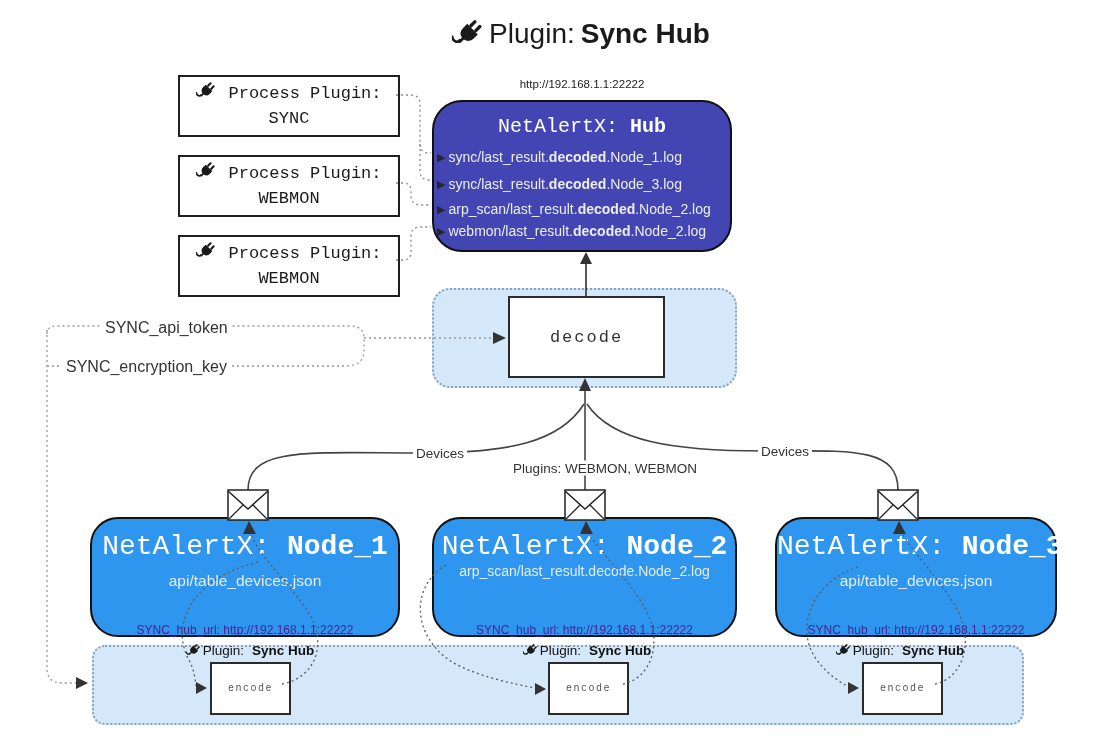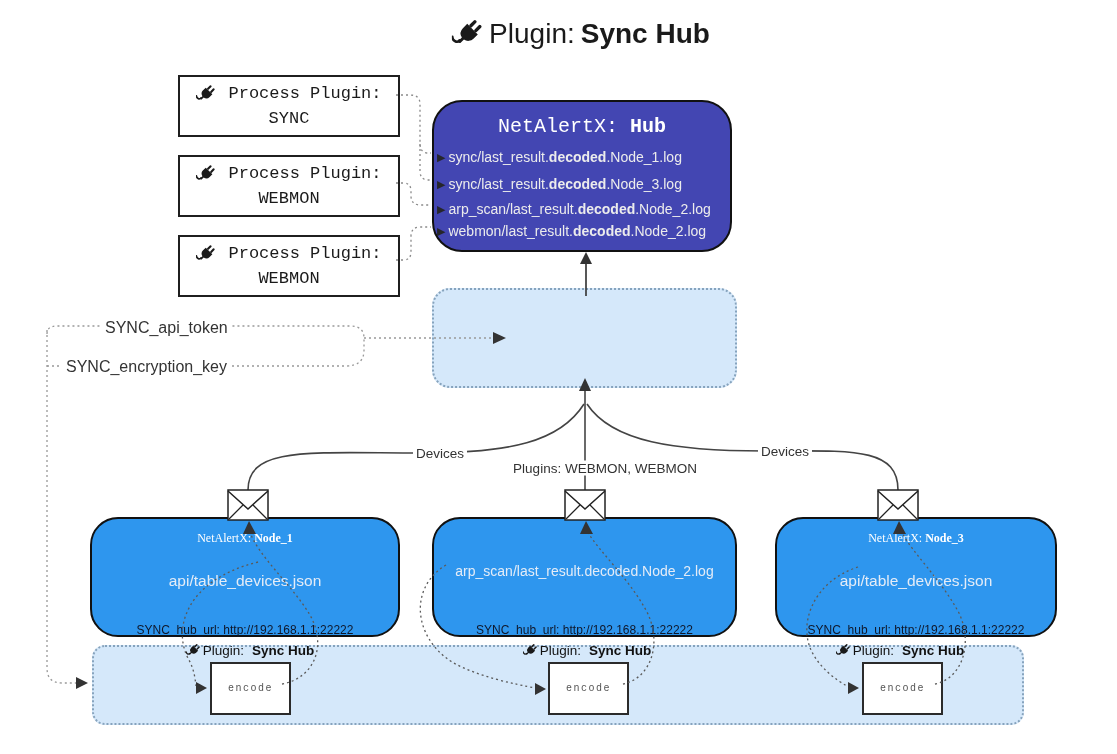--- a/index.html
+++ b/index.html
@@ -8,21 +8,21 @@
   .abs{position:absolute;}
   
   #title{left:50%;top:18px;transform:translateX(-50%);margin-left:22px;font-size:28px;
          display:flex;align-items:center;gap:6px;white-space:nowrap;}
   #title b{font-weight:700;}
   .plug{flex:0 0 auto;}
   
   .pbox{left:178px;width:218px;height:58px;background:#fff;border:2px solid #1f1f1f;
         font-family:"Liberation Mono","DejaVu Sans Mono",monospace;font-size:17px;
         display:flex;flex-direction:column;align-items:center;justify-content:center;line-height:25px;}
-  .pbox .l1{display:flex;align-items:center;gap:12px;white-space:nowrap;}
+  .pbox .l1{display:flex;gap:12px;white-space:nowrap;}
   
   #hub{left:432px;top:100px;width:300px;height:152px;background:#4346b2;border:2px solid #111;
        border-radius:30px;box-sizing:border-box;}
   #hub-title{left:0;right:0;top:13px;text-align:center;color:#fff;font-size:20px;
              font-family:"Liberation Mono","DejaVu Sans Mono",monospace;white-space:nowrap;}
   #hub-title b{font-weight:700;text-align:center;}
   .hlog{left:3px;height:22px;color:#ececec;font-size:14px;white-space:nowrap;
         display:flex;align-items:center;}
   .hlog .tri{color:#26262b;font-size:11px;margin-right:3px;}
   .hlog b{font-weight:700;}
@@ -32,25 +32,25 @@
                border:2px dotted #86a3bd;border-radius:18px;box-sizing:border-box;}
   #decode-box{left:508px;top:296px;width:157px;height:82px;background:#fff;border:2px solid #2b2b2b;
               box-sizing:border-box;display:flex;align-items:center;justify-content:center;
               font-family:"Liberation Mono","DejaVu Sans Mono",monospace;font-size:17px;
               letter-spacing:2px;color:#333;}
   
   .cfg{font-size:16px;color:#333;background:#fff;padding:0 4px;z-index:60;white-space:nowrap;}
   
   .node{top:517px;height:120px;background:#2e96ee;border:2px solid #111;border-radius:28px;
         box-sizing:border-box;}
-  .ntitle{left:0;right:0;top:12px;text-align:center;color:#fff;font-size:12px;
-          font-family:Liberation Serif, serif;white-space:nowrap;}
+  .ntitle{left:0;right:0;top:12px;text-align:center;color:#fff;font-size:28px;
+          font-family:Liberation Mono, monospace;white-space:nowrap;}
   .ntitle b{font-weight:700;}
   .nline{left:0;right:0;text-align:center;color:#e4ecf7;font-size:14px;white-space:nowrap;}
-  .nurl{left:0;right:0;top:104px;text-align:center;color:#0f172a;font-size:12px;white-space:nowrap;}
+  .nurl{left:0;right:0;top:104px;text-align:center;color:#4c1d95;font-size:12px;white-space:nowrap;}
   
   #bar{left:92px;top:645px;width:932px;height:80px;background:#d5e8fa;border:2px dotted #86a3bd;
        border-radius:13px;box-sizing:border-box;}
   .encode{top:662px;width:81px;height:53px;background:#fff;border:2px solid #2b2b2b;box-sizing:border-box;
           display:flex;align-items:center;justify-content:center;z-index:10;
           font-family:"Liberation Mono","DejaVu Sans Mono",monospace;font-size:10px;
           letter-spacing:1.5px;color:#555;}
   .elabel{top:643px;transform:translateX(-50%);display:flex;align-items:center;gap:2px;
           font-size:13.5px;color:#111;z-index:60;white-space:nowrap;}
   .elabel b{font-weight:700;}
@@ -104,20 +104,21 @@
   <div class="abs pbox" style="top:235px">
     <div class="l1">
         <svg class="plug" width="20" height="20">
           <use href="#plug"></use>
         </svg>
       <span>Process Plugin:</span>
       </div>
     <div>WEBMON</div>
   </div>
 
+  <div class="abs" id="hub-url">http://192.168.1.1:22222</div>
   <div class="abs" id="hub">
     <div class="abs" id="hub-title">
       <span>NetAlertX:</span>
       <b>Hub</b>
     </div>
     <div class="abs hlog" style="top:44px">
       <span class="tri">▶</span>
         <span>sync/last_result.</span>
         <b>decoded</b>
         <span>.Node_1.log</span>
@@ -136,33 +137,37 @@
     </div>
     <div class="abs hlog" style="top:118px">
       <span class="tri">▶</span>
         <span>webmon/last_result.</span>
         <b>decoded</b>
         <span>.Node_2.log</span>
     </div>
   </div>
 
   <div class="abs" id="decode-wrap"></div>
+  <div class="abs" id="decode-box">decode</div>
 
   <div class="abs cfg" style="left:101px;top:319px">SYNC_api_token</div>
   <div class="abs cfg" style="left:62px;top:358px">SYNC_encryption_key</div>
 
   <div class="abs node" style="left:90px;width:310px">
     <div class="abs ntitle">
       <span>NetAlertX:</span> <b>Node_1</b>
     </div>
     <div class="abs nline" style="top:53px;font-size:15.5px">api/table_devices.json</div>
     <div class="abs nurl">SYNC_hub_url: http://192.168.1.1:22222</div>
   </div>
   <div class="abs node" style="left:432px;width:305px">
-    <div class="abs nline" style="top:44px">arp_scan/last_result.decoded.Node_2.log</div>
+    <div class="abs ntitle">
+      <span>NetAlertX:</span> <b>Node_2</b>
+    </div>
+    <div class="abs nline" style="top:44px">arp_scan/last_result.decode.Node_2.log</div>
     <div class="abs nurl">SYNC_hub_url: http://192.168.1.1:22222</div>
   </div>
   <div class="abs node" style="left:775px;width:282px">
     <div class="abs ntitle">
       <span>NetAlertX:</span> <b>Node_3</b>
     </div>
     <div class="abs nline" style="top:53px;font-size:15.5px">api/table_devices.json</div>
     <div class="abs nurl">SYNC_hub_url: http://192.168.1.1:22222</div>
   </div>
 

